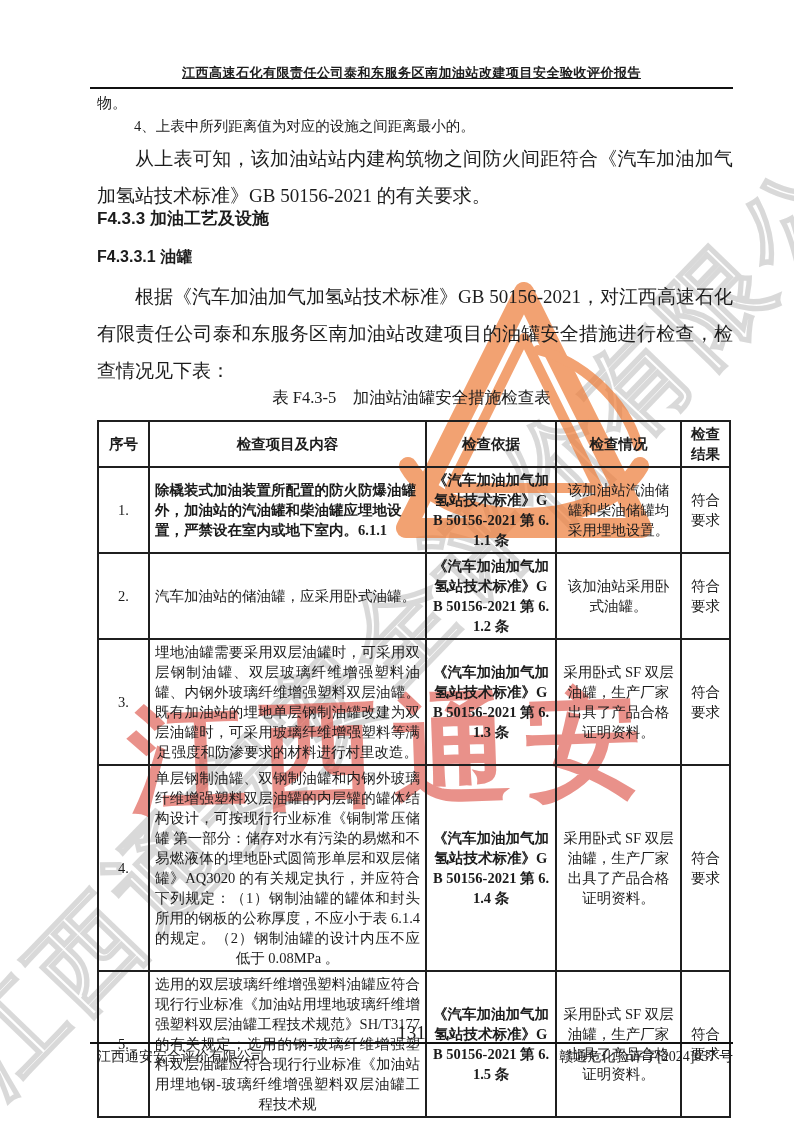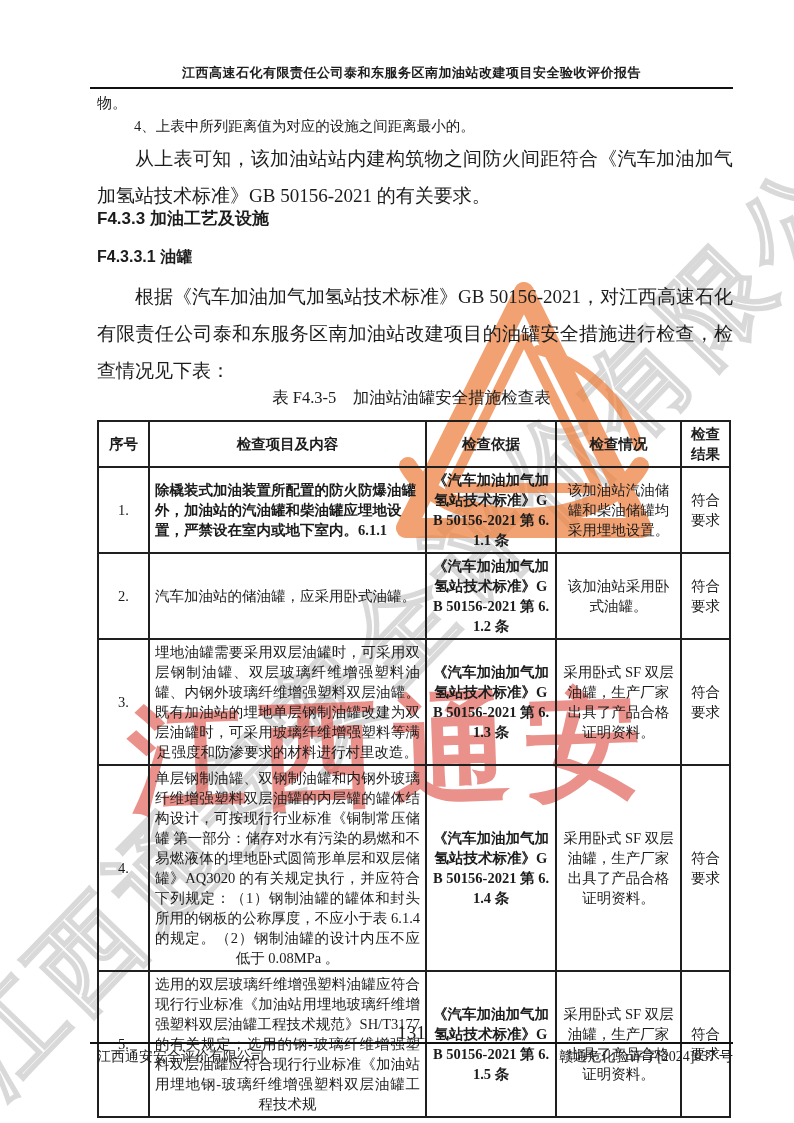--- a/index.html
+++ b/index.html
@@ -8,21 +8,21 @@
     width:794px;height:1123px;
     background:#ffffff;
     overflow:hidden;
     font-family:"Liberation Serif","DejaVu Serif",serif;
     color:#1c1c1c;
   }
   .content{position:relative;z-index:2;}
   
   .hdr-title{
     position:absolute;left:90px;top:64px;width:643px;
-    text-align:center;font-size:13px;font-weight:bold;letter-spacing:.5px;
+    text-align:center;font-size:13px;font-weight:bold;letter-spacing:.5px;text-decoration:underline;
   }
   .hdr-rule{position:absolute;left:90px;top:87px;width:643px;height:2px;background:#111;}
   .pg-num{position:absolute;left:90px;top:1022px;width:643px;text-align:center;font-size:19px;}
   .ftr-rule{position:absolute;left:90px;top:1042px;width:643px;height:2px;background:#111;}
   .ftr-left{position:absolute;left:97px;top:1048px;font-size:14px;}
   .ftr-right{position:absolute;right:61px;top:1048px;font-size:14px;}
   
   .carryover{position:absolute;left:97px;top:94px;font-size:15px;}
   .note{position:absolute;left:134px;top:117px;font-size:14.5px;}
   .para1{

